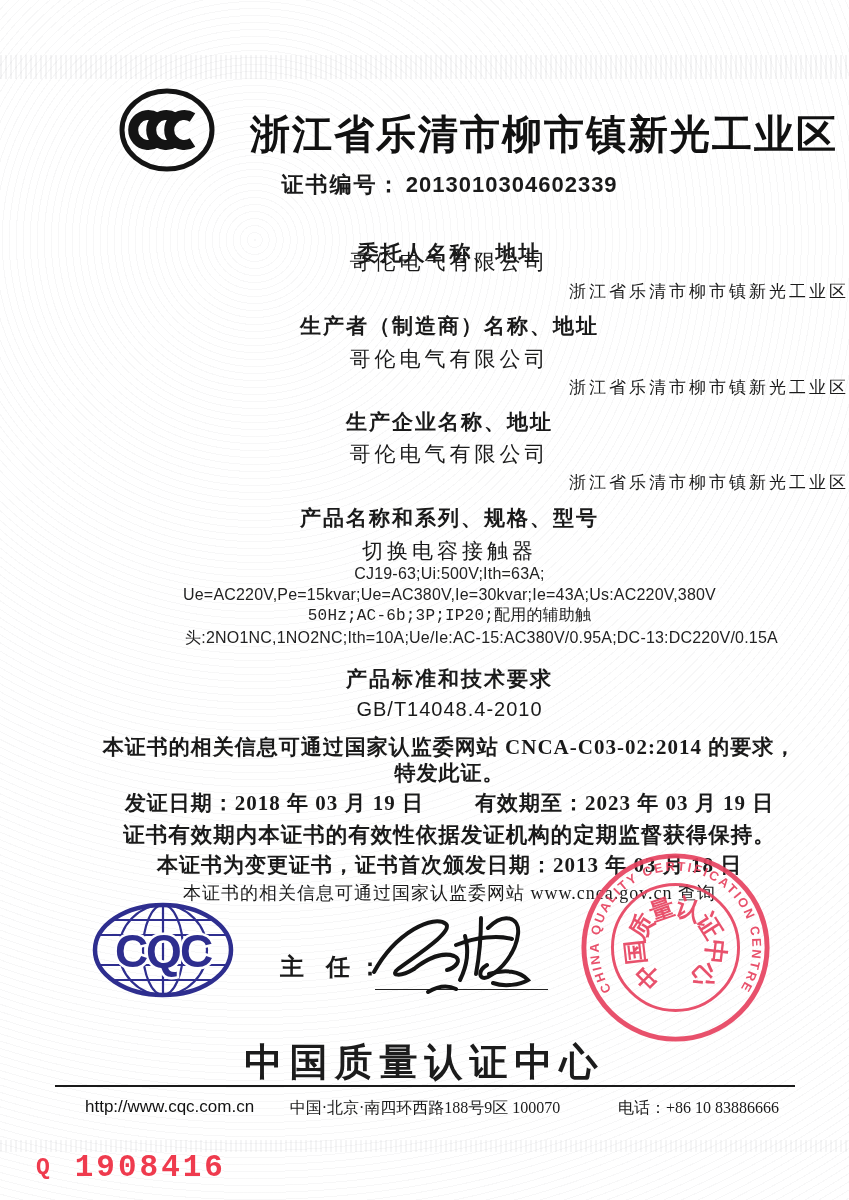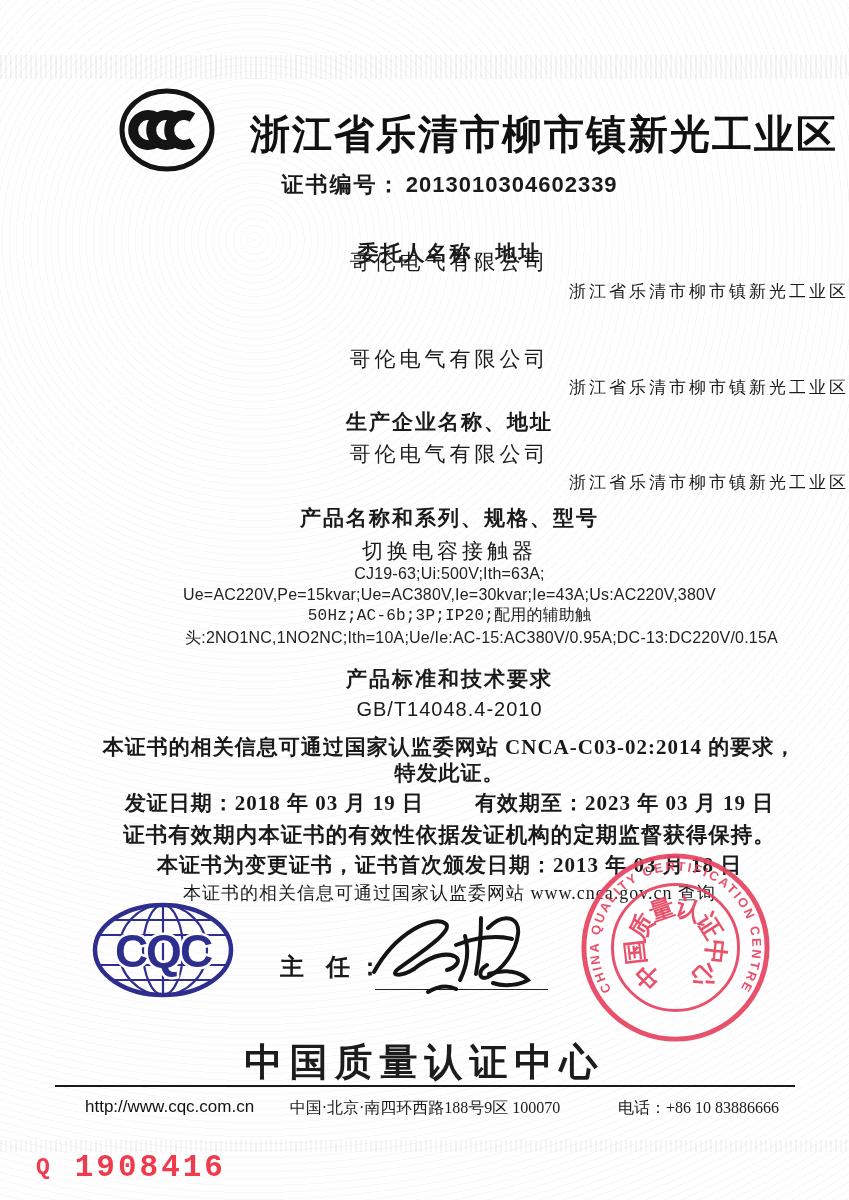--- a/index.html
+++ b/index.html
@@ -45,20 +45,21 @@
 
   <div class="cline" style="top:170px;">
     <span class="kai" style="font-size:22px;font-weight:bold;letter-spacing:2px;">证书编号：</span>
     <span style="font-size:22px;font-weight:600;letter-spacing:1px;">2013010304602339</span>
   </div>
 
   <div class="cline kai heading" style="top:215px;margin-top:24px;">委托人名称、地址</div>
   <div class="cline kai company" style="top:248px;">哥伦电气有限公司</div>
   <div class="cline kai address" style="top:280px;">浙江省乐清市柳市镇新光工业区</div>
 
+  <div class="cline kai heading" style="top:312px;">生产者（制造商）名称、地址</div>
   <div class="cline kai company" style="top:345px;">哥伦电气有限公司</div>
   <div class="cline kai address" style="top:376px;">浙江省乐清市柳市镇新光工业区</div>
 
   <div class="cline kai heading" style="top:408px;">生产企业名称、地址</div>
   <div class="cline kai company" style="top:440px;">哥伦电气有限公司</div>
   <div class="cline kai address" style="top:471px;">浙江省乐清市柳市镇新光工业区</div>
 
   <div class="cline kai heading" style="top:504px;">产品名称和系列、规格、型号</div>
   <div class="cline kai company" style="top:537px;">切换电容接触器</div>
   <div class="cline spec" style="top:563px;">CJ19-63;Ui:500V;Ith=63A;</div>

